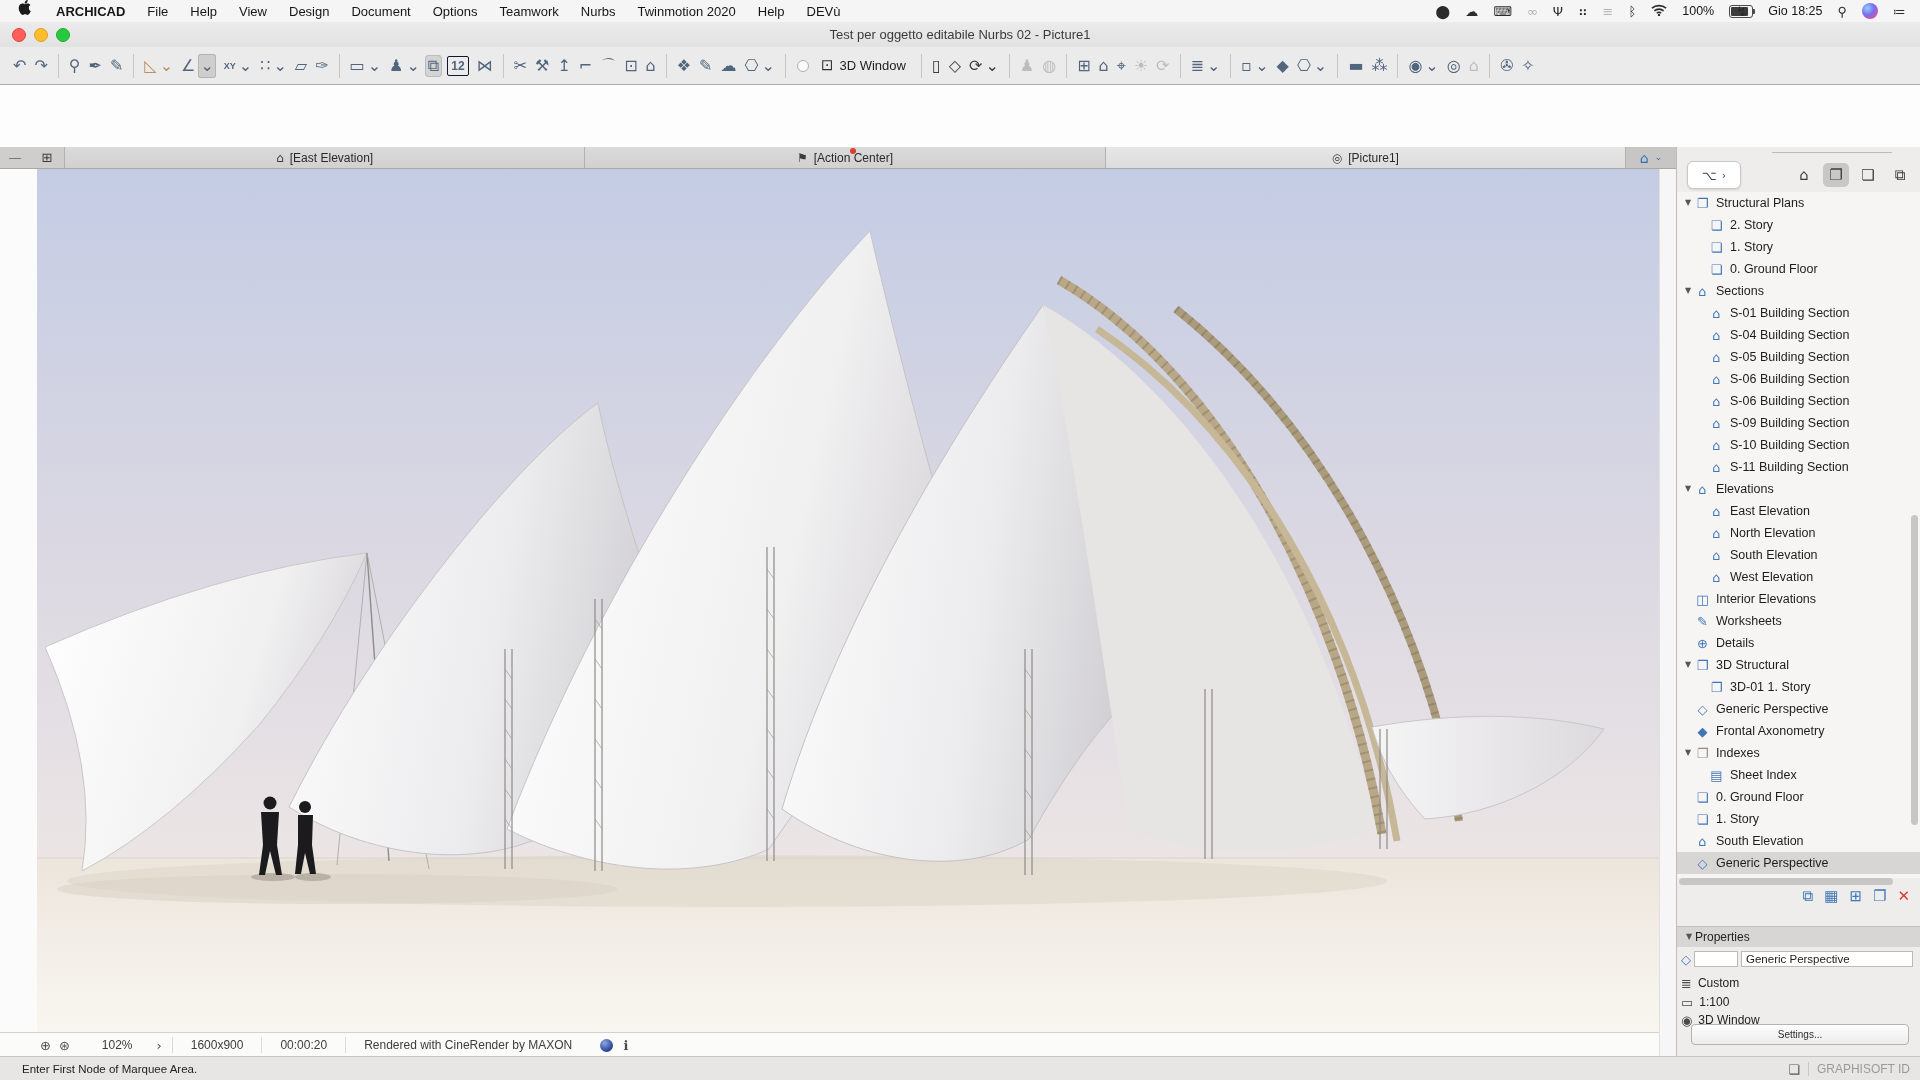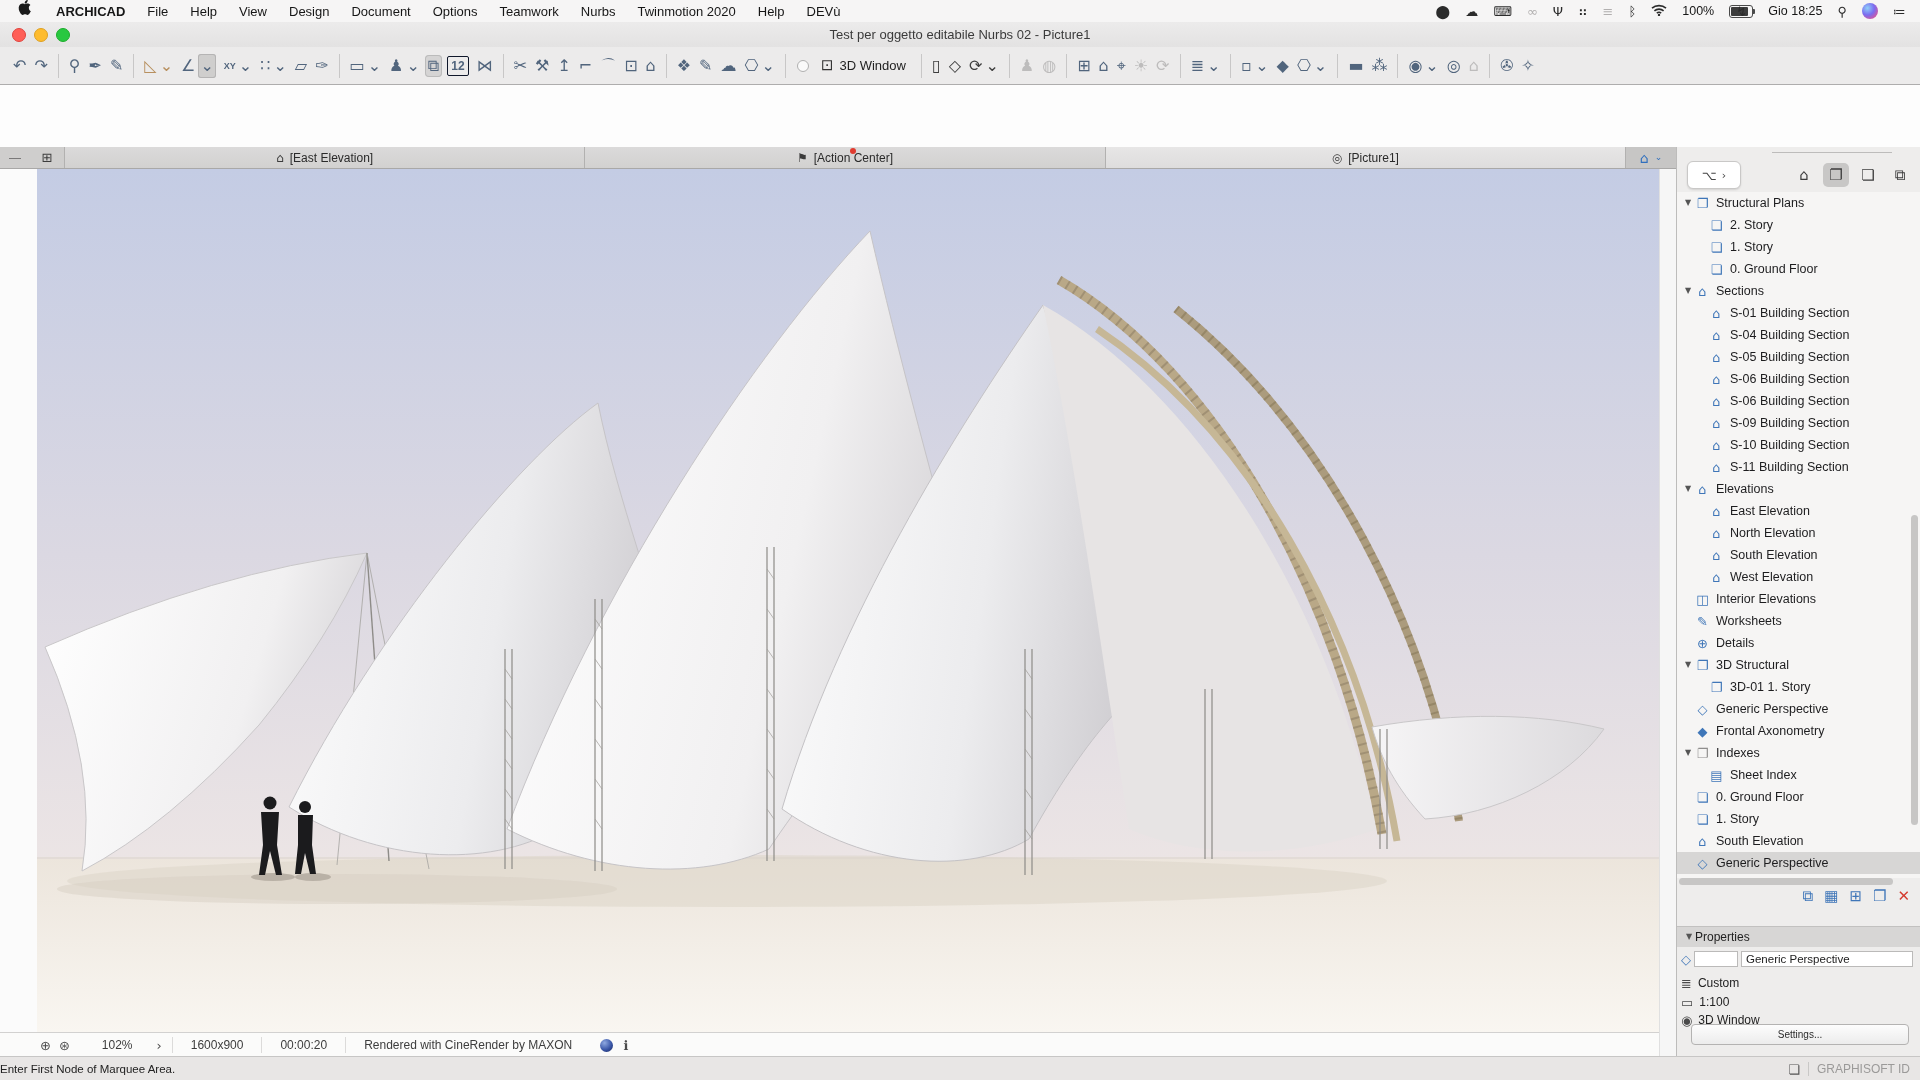--- a/index.html
+++ b/index.html
@@ -129,21 +129,21 @@
   .prow{position:absolute;left:4px;width:236px;height:18px;display:flex;align-items:center;gap:6px;
         font-size:12px;color:#222}
   .prow .glyph{font-size:13px;color:#4a4a4a}
   #settings-btn{position:absolute;left:14px;top:877px;width:216px;height:19px;border:1px solid #b4b3b2;border-radius:4px;
                 background:linear-gradient(#fdfdfd,#ececec);display:flex;align-items:center;justify-content:center;
                 font-size:10px;color:#2c2c2c}
 
   
   #statusbar{left:0;top:1056px;width:1920px;height:24px;background:#e8e6e5;border-top:1px solid #c7c6c5;
              display:flex;align-items:center;font-size:11.5px;color:#222}
-  #status-msg{padding-left:0}
+  #status-msg{padding-left:22px}
   #status-right{position:absolute;right:10px;display:flex;align-items:center;gap:8px;color:#9b9a99;font-size:12px}
   #status-right .glyph{font-size:13px;color:#555}
   .sdiv{width:1px;height:14px;background:#c9c8c7}
 </style>
 </head>
 <body>
 
 <div id="menubar" class="abs">
   <div id="menu-left">
     <span id="apple-logo">

